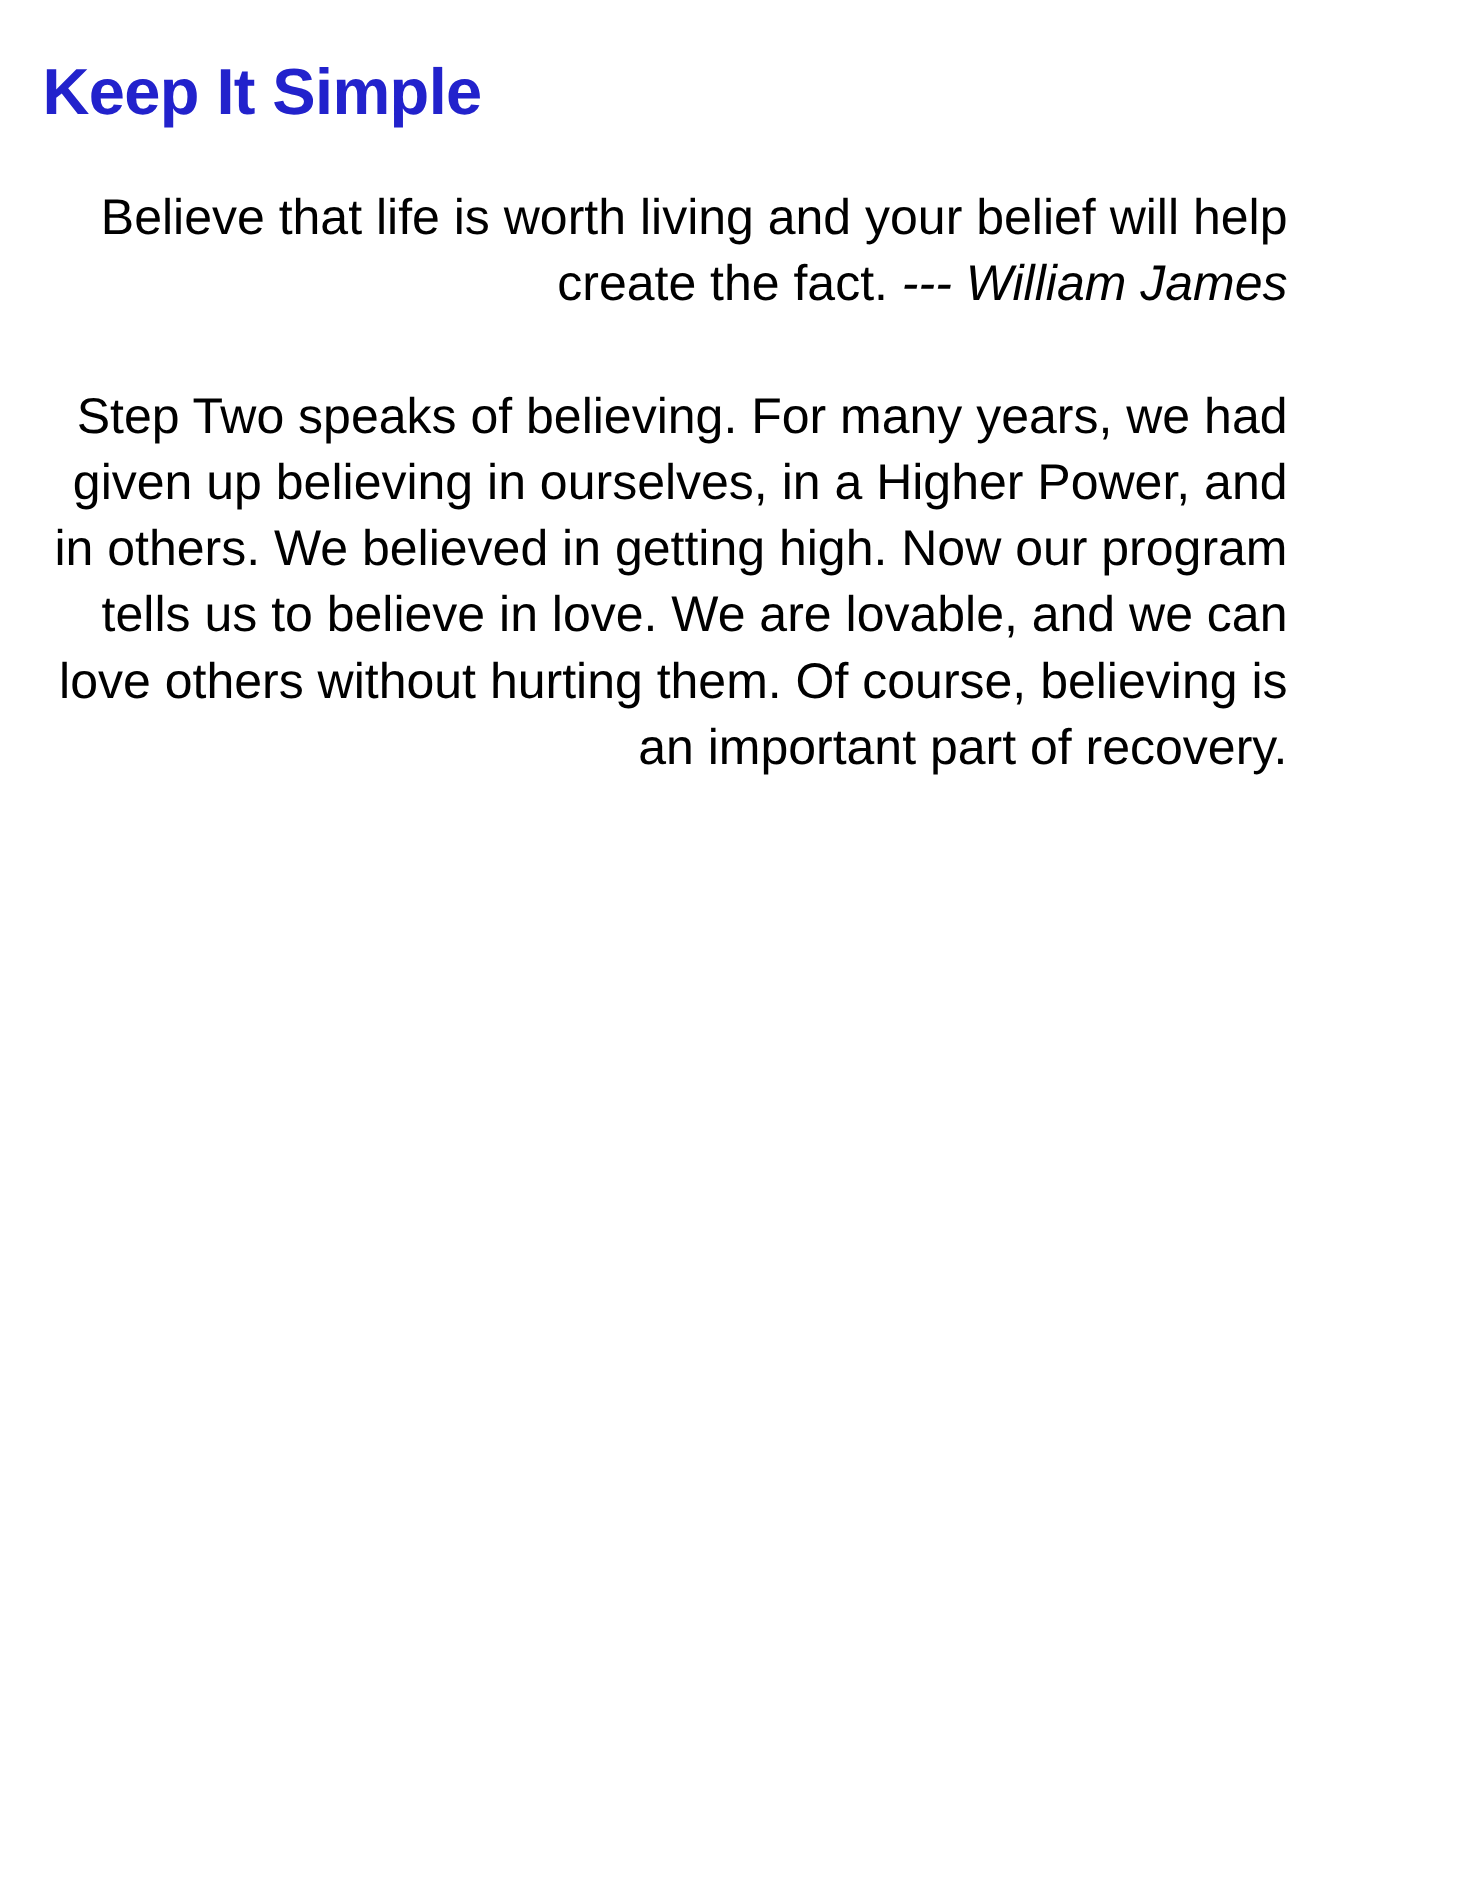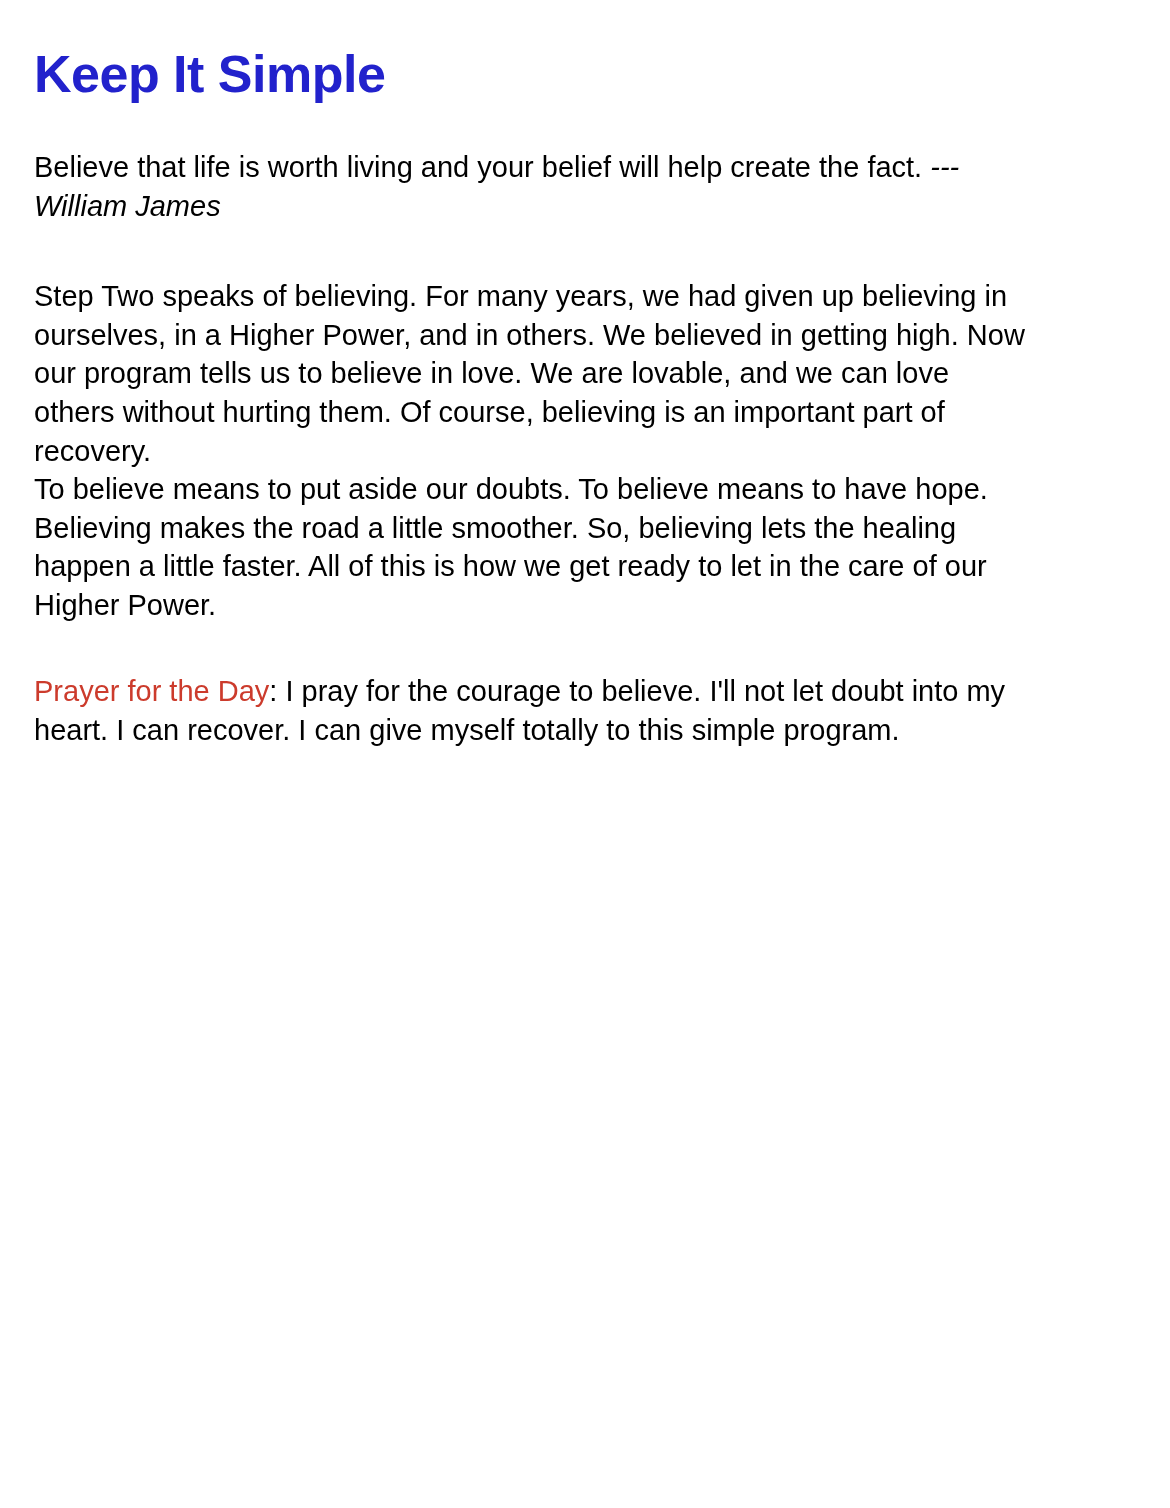--- a/index.html
+++ b/index.html
@@ -23,24 +23,25 @@
   }
   .title {
     font-size: 52px;
     font-weight: bold;
     color: #2222cc;
     line-height: 1.08;
     margin: 0 0 46px 0;
     letter-spacing: -0.5px;
   }
   .para {
-    font-size: 29px;
+    font-size: 40px;
     line-height: 1.33;
     margin: 0;
     color: #000000;
+    text-align: right;
   }
   .gap-lg {
     height: 52px;
   }
   .gap-md {
     height: 48px;
   }
   .quote-author {
     font-style: italic;
   }
@@ -57,22 +58,20 @@
 <div class="page">
 
   <h1 class="title">Keep It Simple</h1>
 
   <p class="para"><span>Believe that life is worth living and your belief will help create the fact. </span><span class="quote-author">--- William James</span></p>
 
   <div class="gap-lg"></div>
 
   <p class="para">Step Two speaks of believing. For many years, we had given up believing in ourselves, in a Higher Power, and in others. We believed in getting high. Now our program tells us to believe in love. We are lovable, and we can love others without hurting them. Of course, believing is an important part of recovery.</p>
 
-  <p class="para">To believe means to put aside our doubts. To believe means to have hope. Believing makes the road a little smoother. So, believing lets the healing happen a little faster. All of this is how we get ready to let in the care of our Higher Power.</p>
 
   <div class="gap-md"></div>
 
-  <p class="para"><span class="label-red">Prayer for the Day</span><span>: I pray for the courage to believe. I'll not let doubt into my heart. I can recover. I can give myself totally to this simple program.</span></p>
 
   <div class="gap-md"></div>
 
 
 </div>
 
 </body></html>

